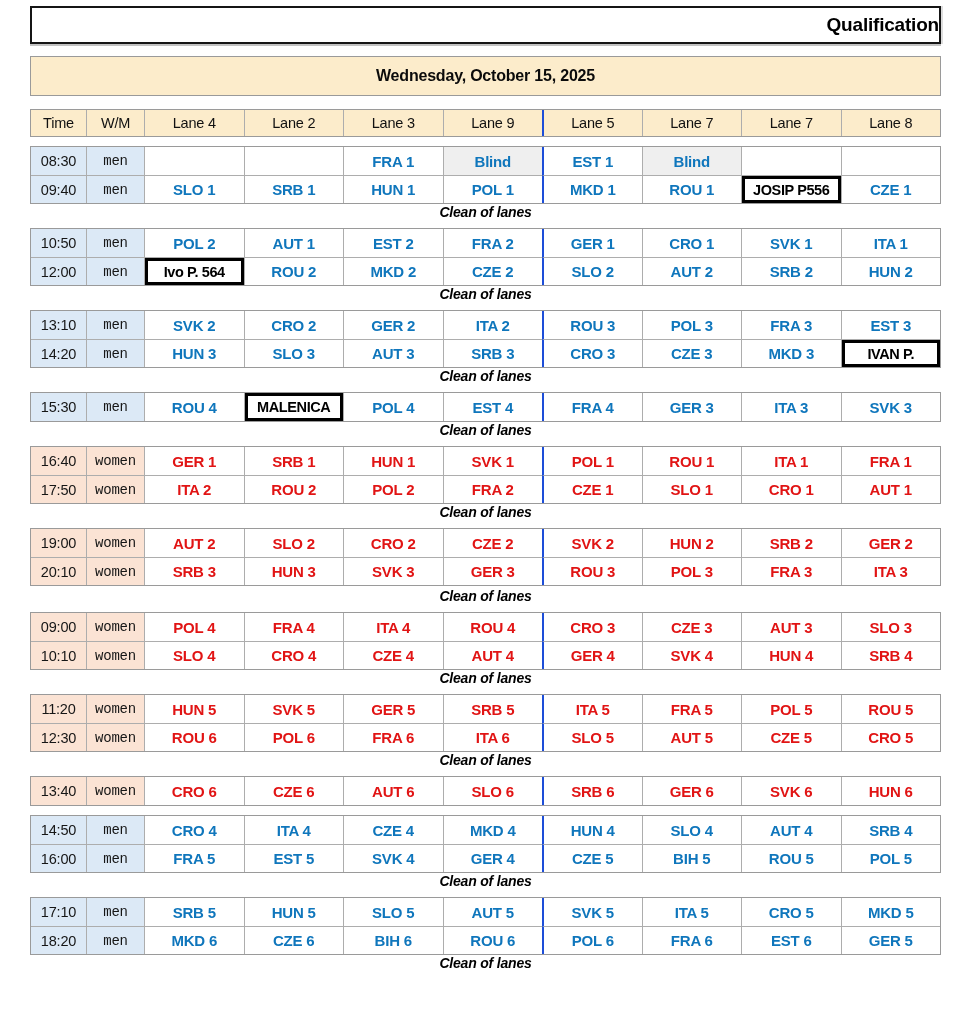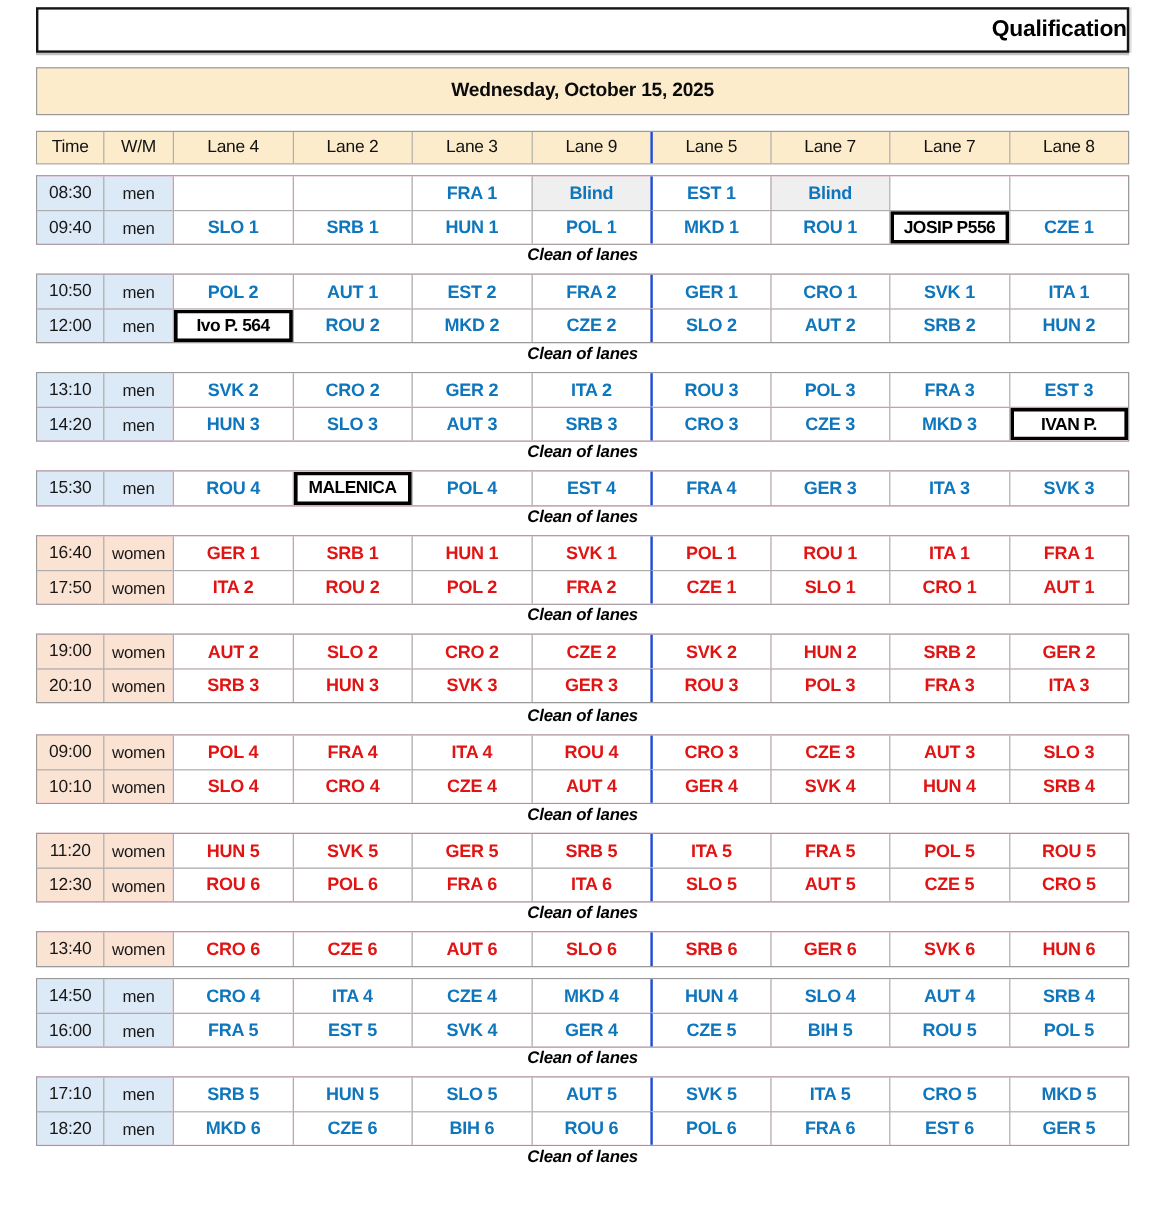--- a/index.html
+++ b/index.html
@@ -32,32 +32,32 @@
   .grid{
     display:grid;
     grid-template-columns:55px 58px repeat(8,1fr);
     box-sizing:border-box;
   }
   .header-row{margin-top:13px;border:1px solid #9a9a9a;}
   .header-row .cell{
     height:26px;background:var(--cream,#fceccb);
     font-size:14.5px;color:#111;font-weight:normal;
   }
-  .block{margin-top:9px;border:1px solid #9a9a9a;background:#f9a8d4;}
+  .block{margin-top:9px;border:1px solid #9a9a9a;background:#fdba74;}
   .cell{
     box-sizing:border-box;height:28px;
     display:flex;align-items:center;justify-content:center;
     border-left:1px solid #adadad;
     font-size:15px;letter-spacing:-0.2px;white-space:nowrap;overflow:hidden;
   }
   .cell.c0{border-left:none;text-align:center;}
   .cell.rt{border-top:1px solid #adadad;}
   .cell.thick{border-left:2px solid #1d4ed8;}
   .time{font-size:14.5px;color:#161616;}
-  .wm{font-size:14px;color:#161616;}
+  .wm{font-size:14px;color:#161616;font-family:Liberation Mono, monospace;}
   .row-m .time,.row-m .wm{background:var(--men-bg,#dce9f6);}
   .row-w .time,.row-w .wm{background:var(--women-bg,#fbe3d4);}
   .lane{font-weight:bold;background:#fff;}
   .row-m .lane{color:var(--men-color,#0f76bc);}
   .row-w .lane{color:var(--women-color,#e11414);}
   .lane.blind{background:var(--blind-bg,#efefef);}
   .lane.boxed{
     color:#000;box-shadow:inset 0 0 0 3px #000;
     font-size:14.5px;letter-spacing:-0.4px;z-index:1;
   }

